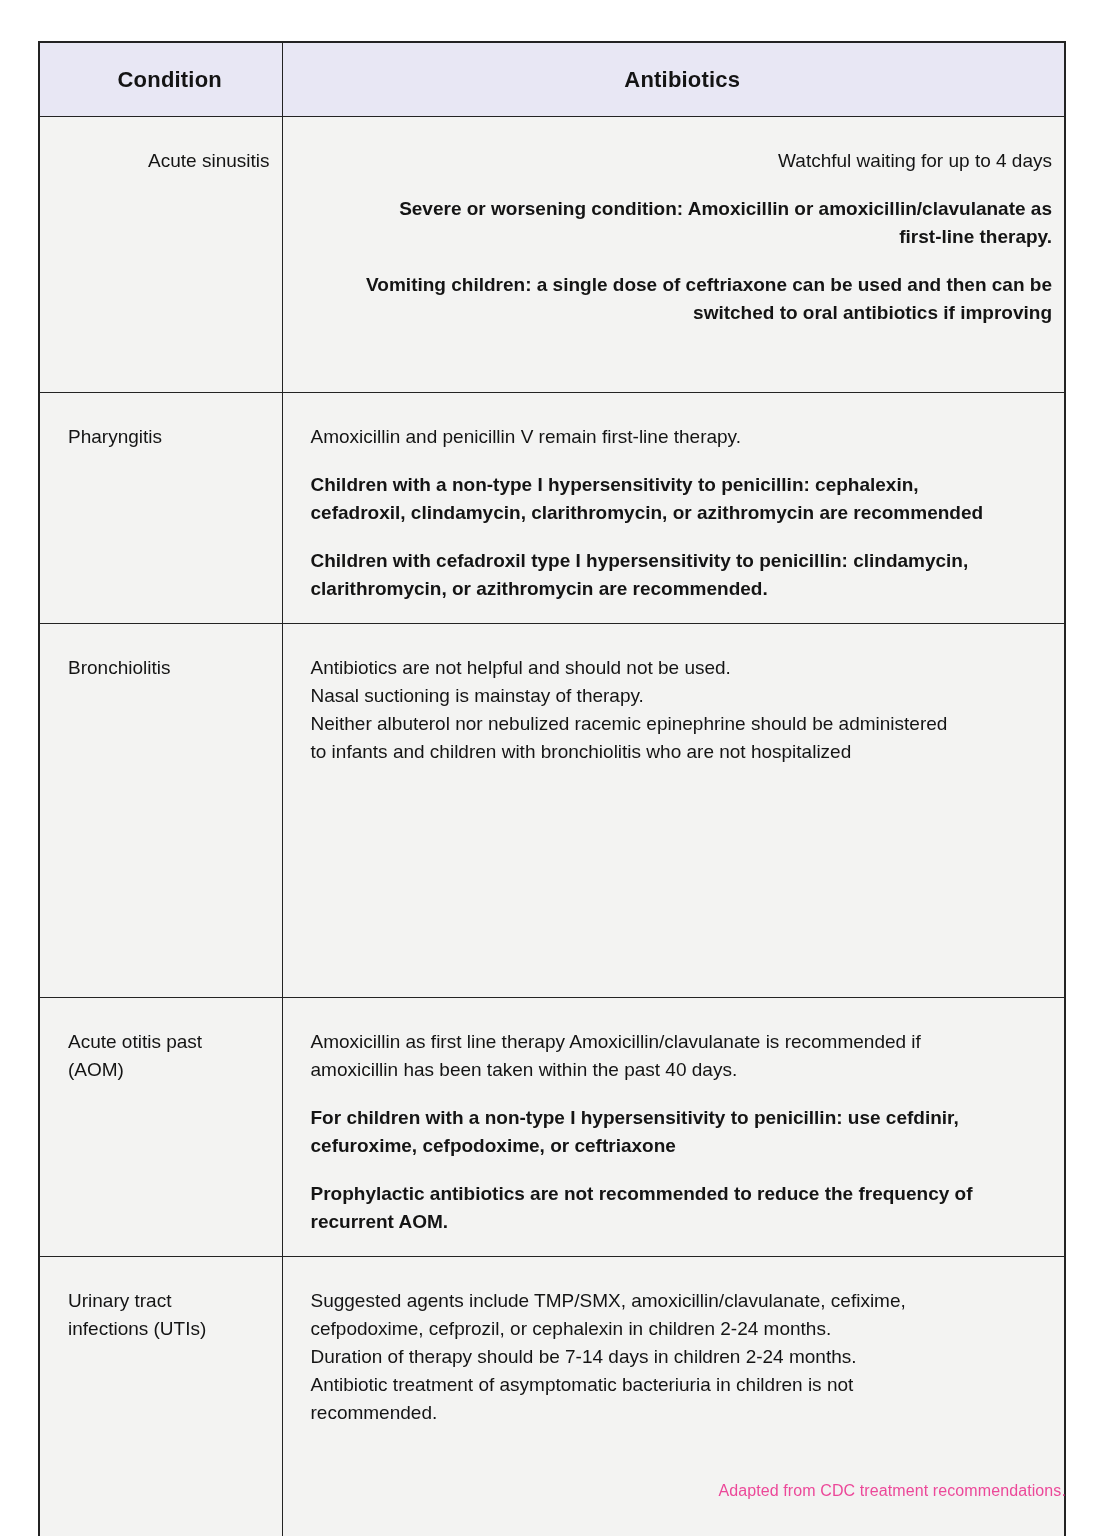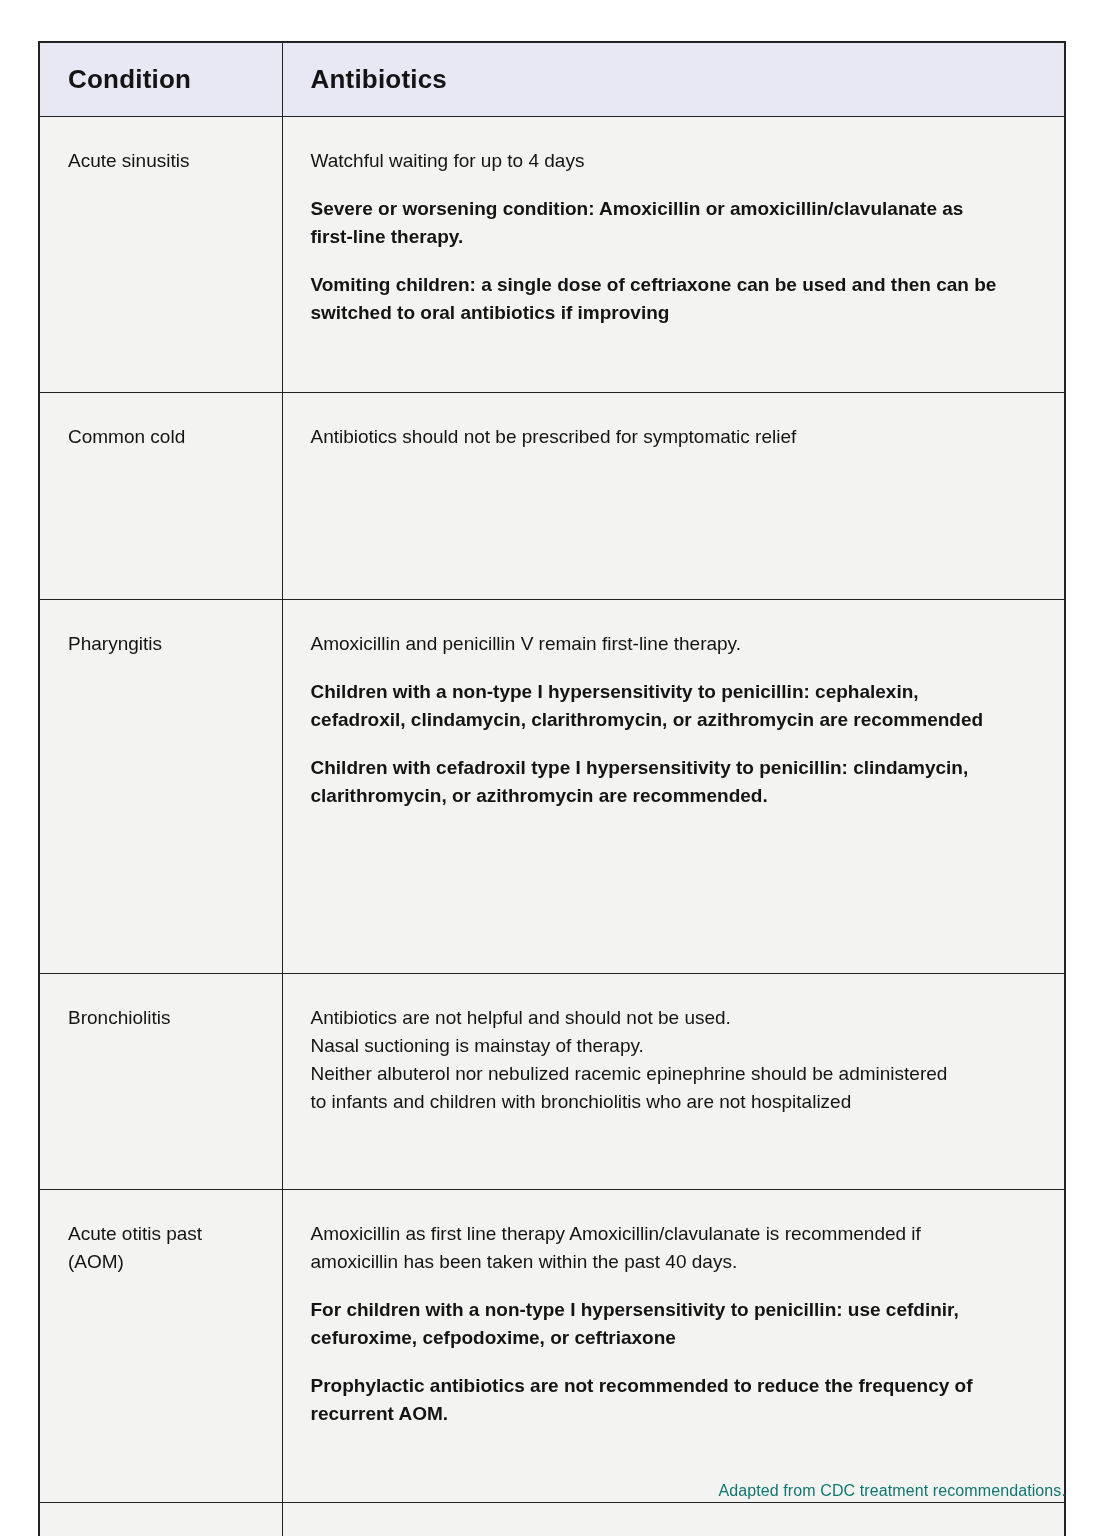--- a/index.html
+++ b/index.html
@@ -21,43 +21,43 @@
     position:absolute;left:38px;top:41px;width:1028px;
     border-collapse:collapse;table-layout:fixed;
     background:var(--cell-bg);
     border:2px solid var(--border);
   }
   col.c-cond{width:243px;}
   th{
     background:var(--header-bg);
     border:1.5px solid var(--border);
     height:73px;
-    text-align:left;vertical-align:middle;
-    font-size:26px;font-weight:bold;letter-spacing:.2px;
+    text-align:center;vertical-align:middle;
+    font-size:22px;font-weight:bold;letter-spacing:.2px;
     padding:0 10px 0 28px;
   }
   td{
     border:1.5px solid var(--border);
     vertical-align:top;
     font-size:19px;line-height:28px;
     padding:30px 12px 20px 28px;
   }
   td.cond{white-space:pre-line;}
   td.mgmt p{margin:0;white-space:pre-line;}
   td.mgmt p + p{margin-top:20px;font-weight:bold;}
-  tbody tr:nth-child(1) td{height:225px;}
+  tbody tr:nth-child(1) td{height:225px;text-align:right;}
   tbody tr:nth-child(2) td{height:156px;}
   tbody tr:nth-child(3) td{height:323px;}
   tbody tr:nth-child(4) td{height:165px;margin-left:12px;}
   tbody tr:nth-child(5) td{height:262px;}
   tbody tr:nth-child(6) td{height:210px;}
   .footer{
     position:absolute;right:40px;top:1482px;
     font-size:16px;font-weight:500;letter-spacing:.1px;
-    text-align:right;color:#0f766e;
+    text-align:right;color:#ec4899;
   }
 </style>
 </head>
 <body>
 
 <table class="ref">
   <colgroup>
       <col class="c-cond">
       <col class="c-mgmt">
     </colgroup>
@@ -72,26 +72,20 @@
     <td class="cond">Acute sinusitis</td>
     <td class="mgmt">
           <p>Watchful waiting for up to 4 days</p>
           <p>Severe or worsening condition: Amoxicillin or amoxicillin/clavulanate as
 first-line therapy.</p>
           <p>Vomiting children: a single dose of ceftriaxone can be used and then can be
 switched to oral antibiotics if improving</p>
         </td>
   </tr>
 
-  <tr>
-    <td class="cond">Common cold</td>
-    <td class="mgmt">
-          <p>Antibiotics should not be prescribed for symptomatic relief</p>
-        </td>
-  </tr>
 
   <tr>
     <td class="cond">Pharyngitis</td>
     <td class="mgmt">
           <p>Amoxicillin and penicillin V remain first-line therapy.</p>
           <p>Children with a non-type I hypersensitivity to penicillin: cephalexin,
 cefadroxil, clindamycin, clarithromycin, or azithromycin are recommended</p>
           <p>Children with cefadroxil type I hypersensitivity to penicillin: clindamycin,
 clarithromycin, or azithromycin are recommended.</p>
         </td>

